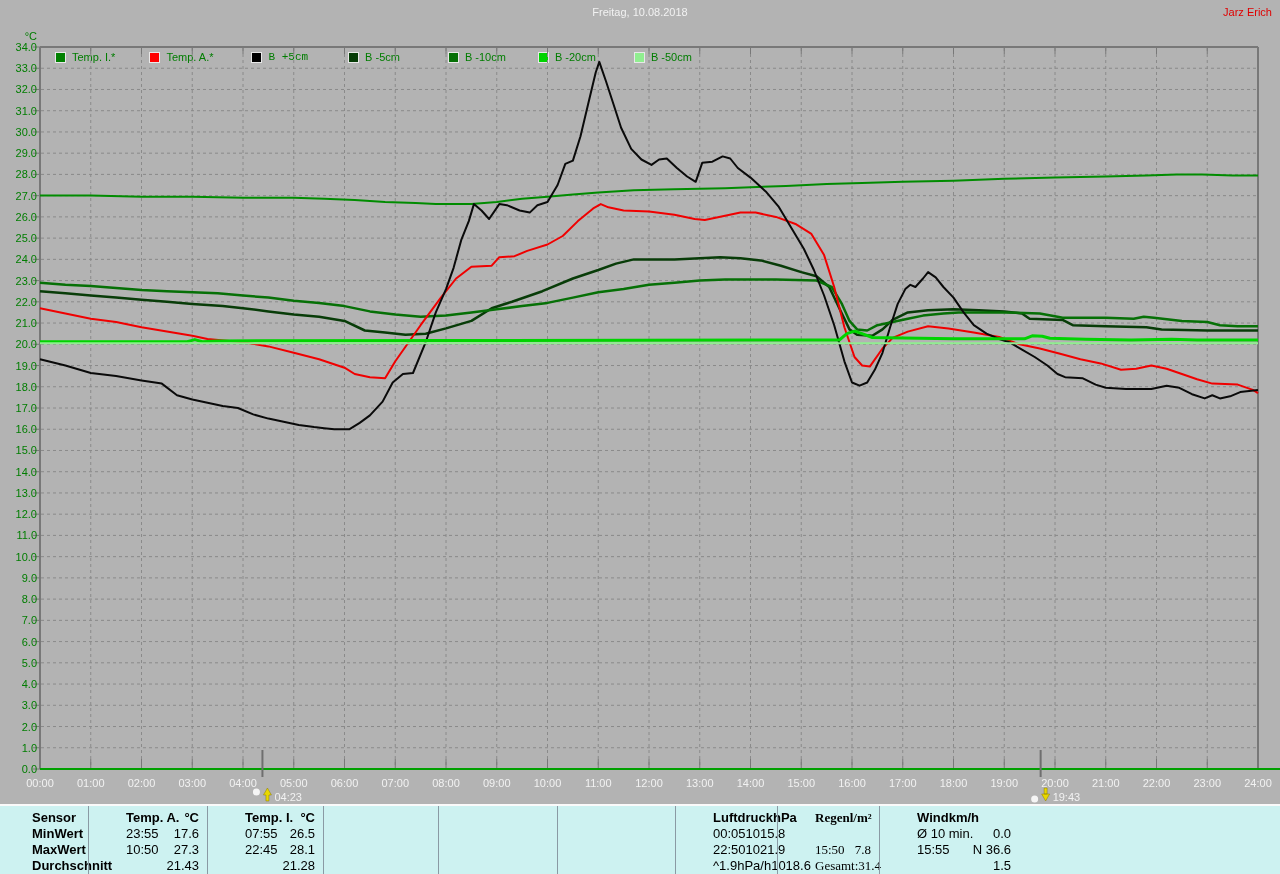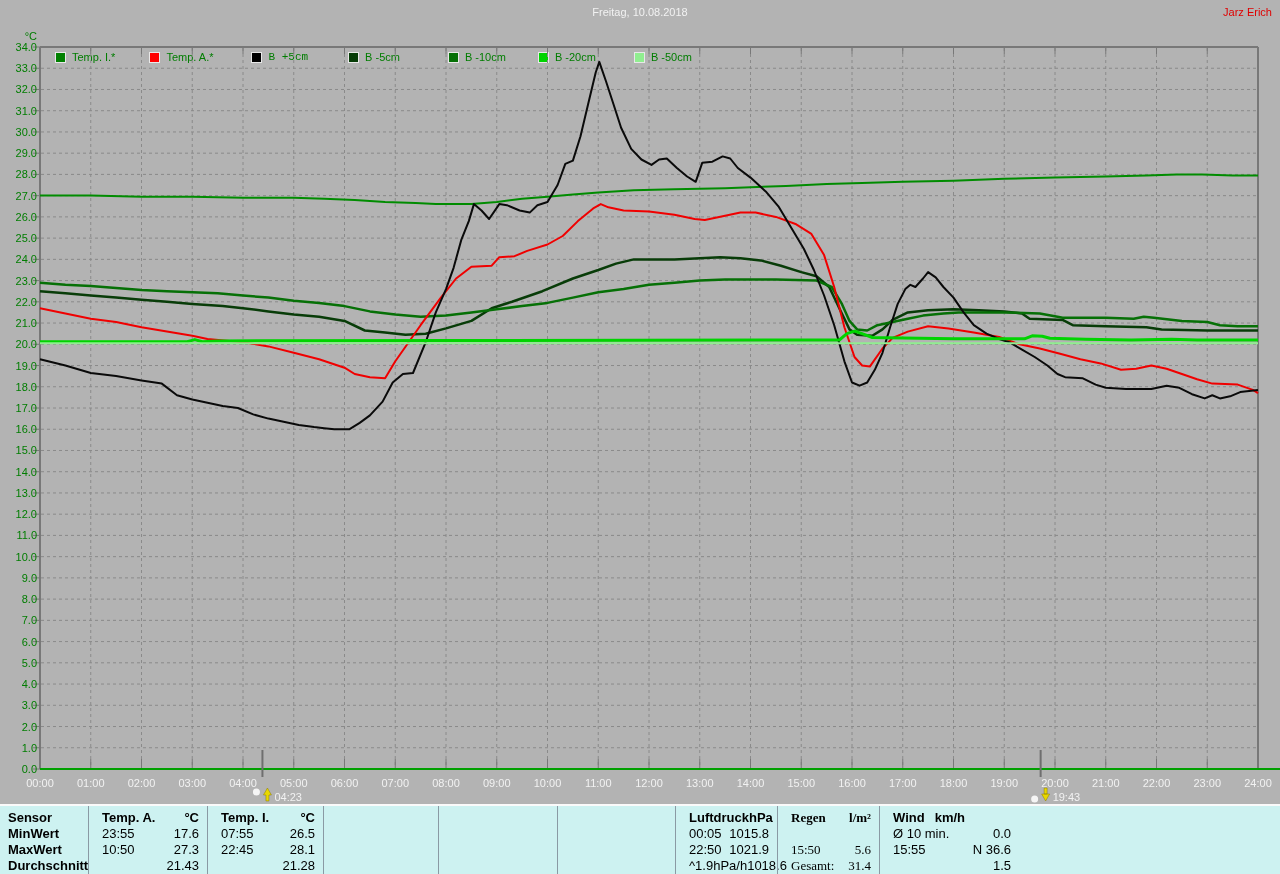--- a/index.html
+++ b/index.html
@@ -10,21 +10,21 @@
          color:#f2f2f2;font-size:11px;}
   #watermark{position:absolute;top:6px;right:8px;color:#e00000;font-size:11px;}
   #legend{position:absolute;top:31px;left:55px;height:14px;display:flex;align-items:center;margin-top:19px;}
   .leg-item{display:flex;align-items:center;margin-right:0;}
   .leg-sq{width:9px;height:9px;margin-right:6px;border:1px solid #e8e8e8;flex:none;}
   .leg-lb{font-size:11px;color:#007d00;white-space:nowrap;}
   #chart-svg{position:absolute;top:0;left:0;}
   #sep{position:absolute;top:804px;left:0;width:1280px;height:2px;background:#fafafa;}
   #datatable{position:absolute;top:806px;left:0;width:1280px;height:68px;
              background:#cdf2f1;display:flex;font-size:13px;color:#000;}
-  .tsec{flex:none;box-sizing:border-box;padding-top:4px;}
+  .tsec{flex:none;box-sizing:border-box;padding-top:4px;padding-left:24px;}
   .tsec.bordered{border-left:1px solid #8a9aa4;}
   .trow{height:16px;line-height:16px;display:flex;justify-content:space-between;
         padding:0 8px 0 13px;white-space:nowrap;}
   .trow .cl{text-align:center;}
   .trow .cr{text-align:right;flex:1;}
   .hdr{font-weight:bold;}
   #rowlabels .trow{padding-left:8px;font-weight:bold;justify-content:flex-start;}
   .sec-wind .hdr .cr{padding-right:46px;}
   svg text{font-family:"Liberation Sans",sans-serif;}
 </style>
@@ -411,21 +411,21 @@
         <div class="trow hdr">
           <span class="cl">Regen</span>
           <span class="cr">l/m²</span>
         </div>
         <div class="trow">
           <span class="cl"></span>
           <span class="cr"></span>
         </div>
         <div class="trow">
           <span class="cl">15:50</span>
-          <span class="cr">5.6</span>
+          <span class="cr">7.8</span>
         </div>
         <div class="trow">
           <span class="cl">Gesamt:</span>
           <span class="cr">31.4</span>
         </div>
       </div>
       <div class="tsec bordered sec-wind" style="width: 140px;">
         <div class="trow hdr">
           <span class="cl">Wind</span>
           <span class="cr">km/h</span>

